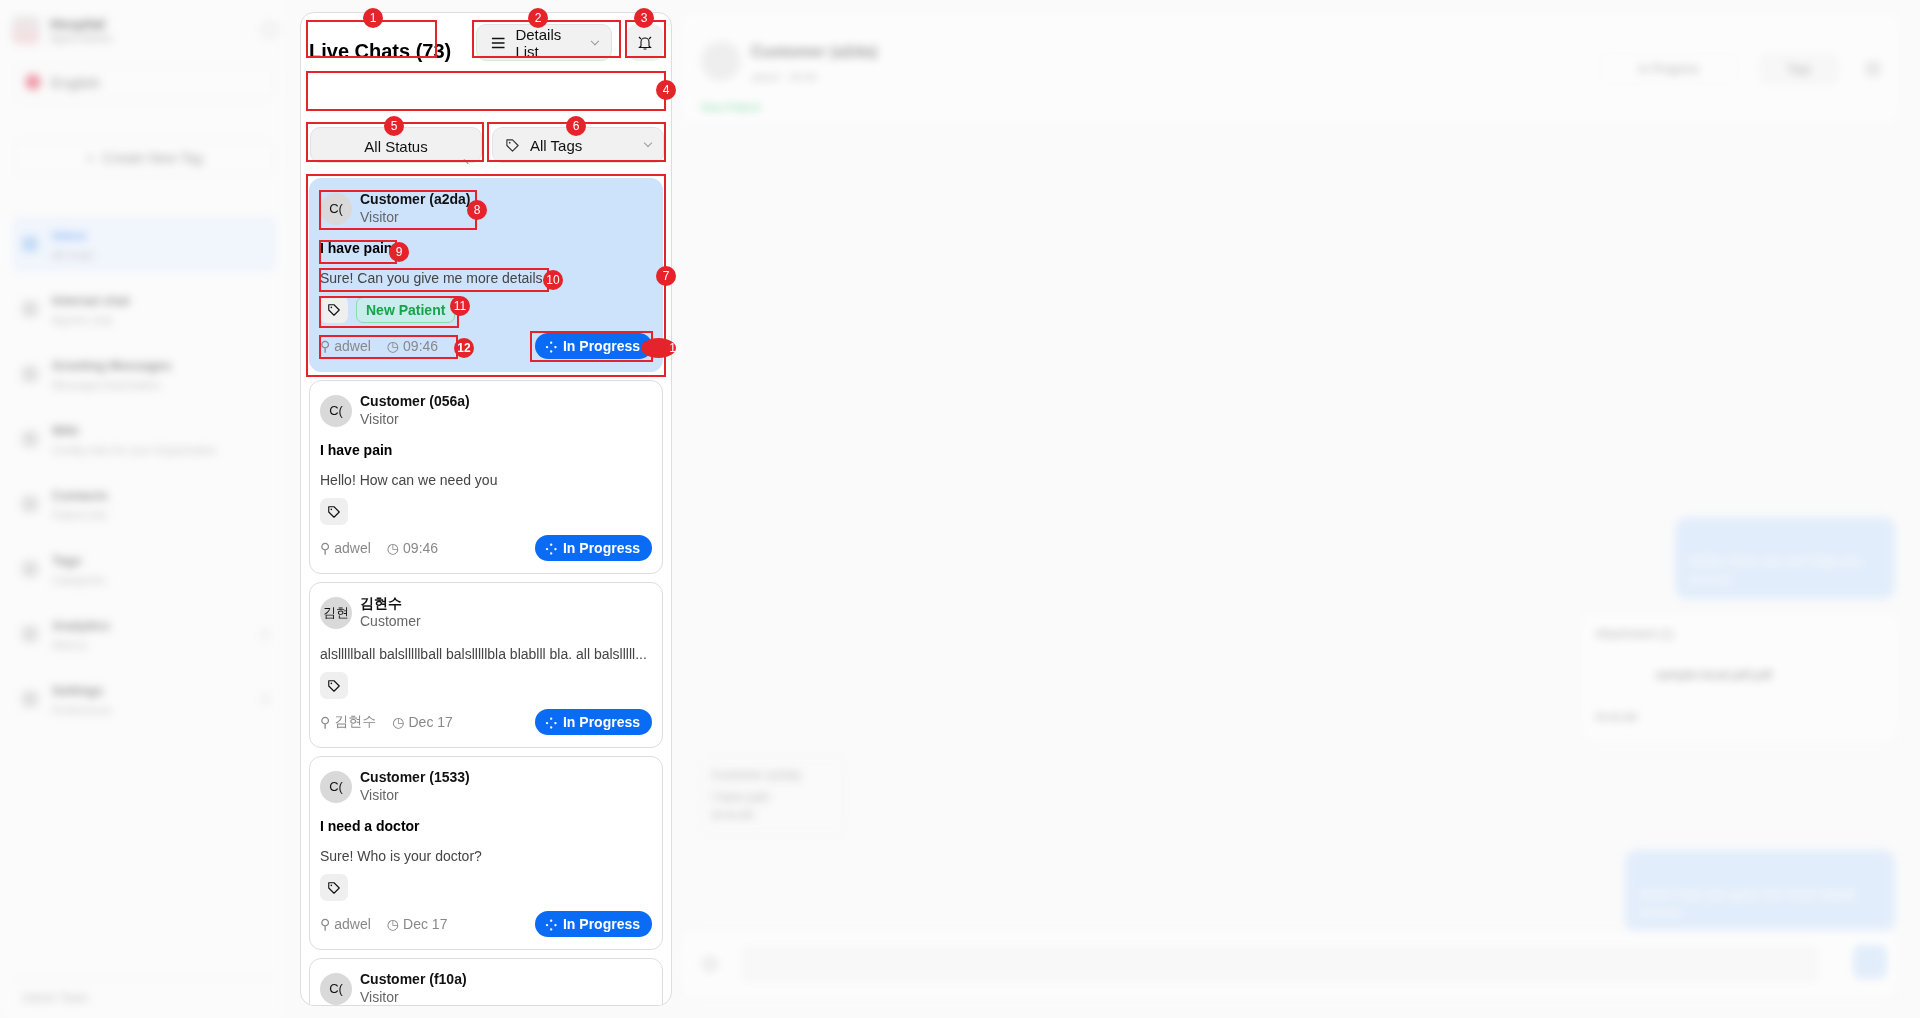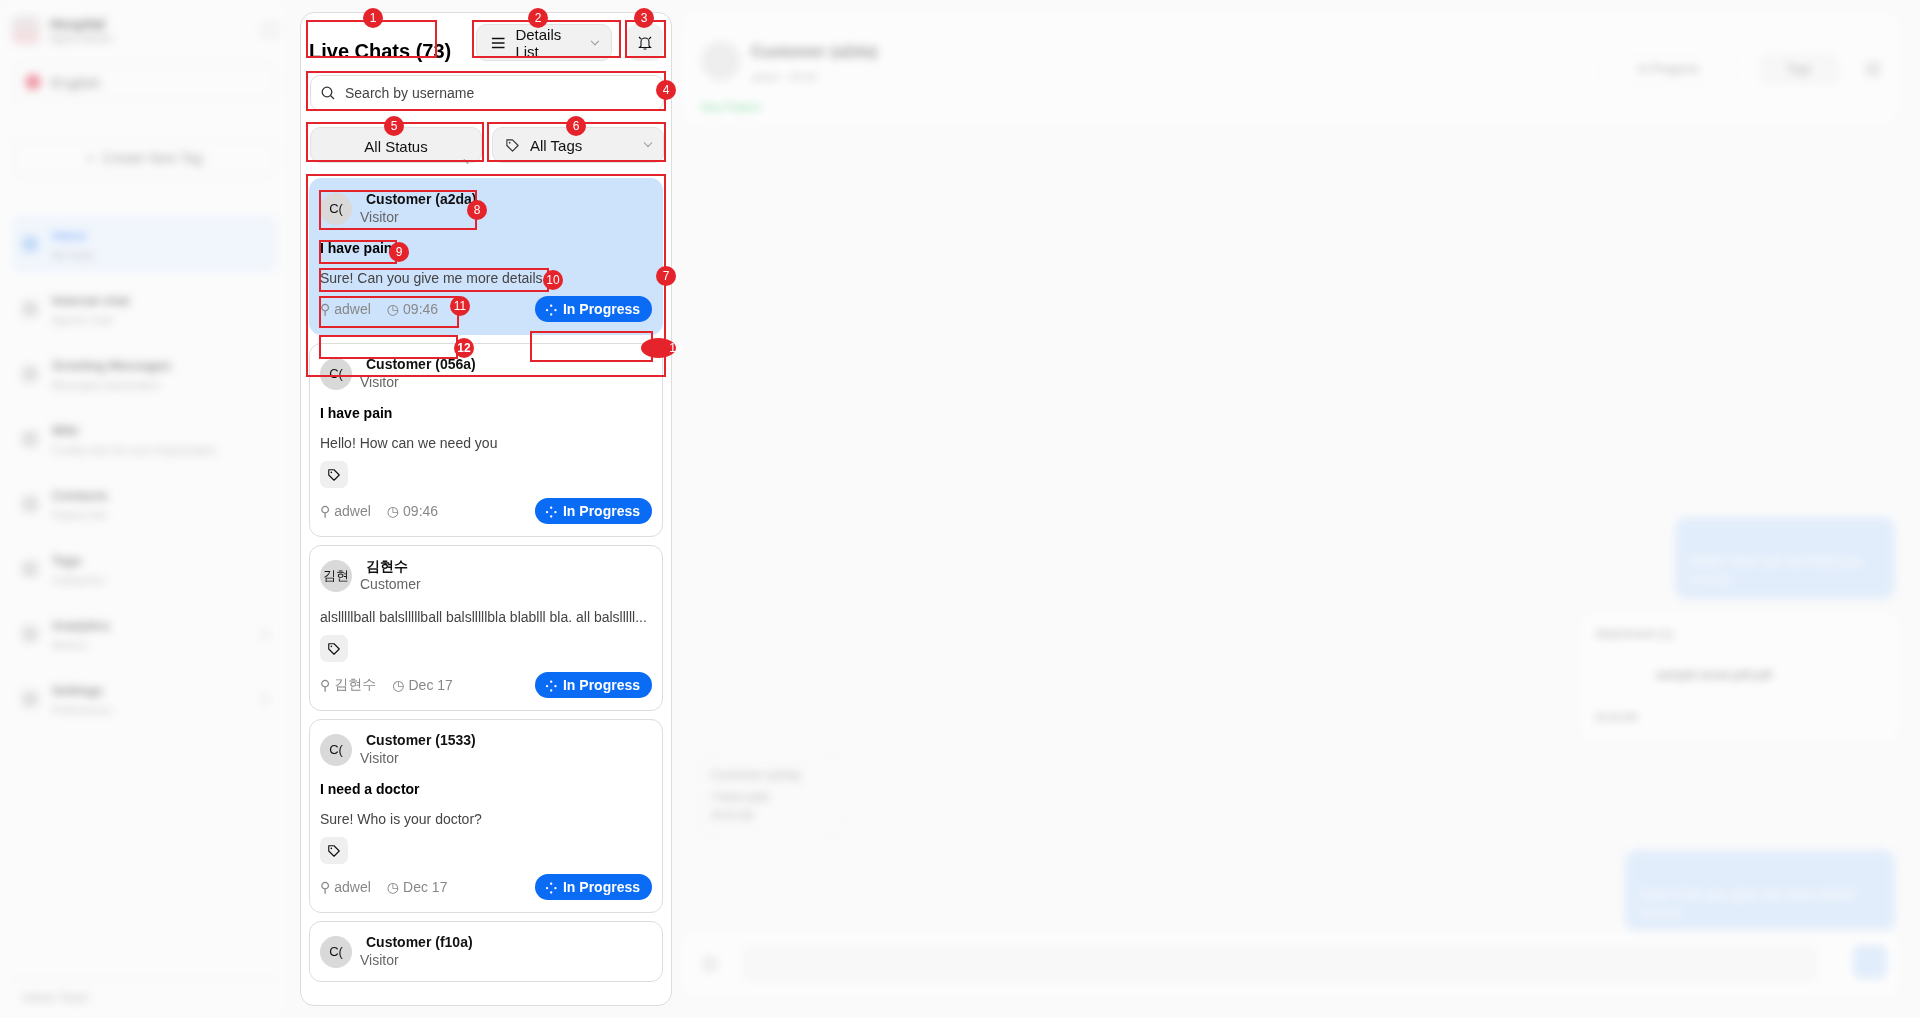--- a/index.html
+++ b/index.html
@@ -52,21 +52,21 @@
   .filter { position: absolute; top: 114px; height: 36px; background: #f1f1f1; border: 1px solid #e2e2e2; border-radius: 10px; display: flex; align-items: center; padding: 0 12px; gap: 10px; font-size: 15px; color: #111; }
   .filter .chev, .btn-details .chev { margin-left: auto; width: 6px; height: 6px; border-right: 1.3px solid #999; border-bottom: 1.3px solid #999; transform: rotate(45deg); margin-top: -4px; }
   .f-status { left: 9px; width: 172px; flex-direction: column; }
   .f-tags { left: 191px; width: 172px; }
 
   .list { position: absolute; left: 8px; top: 165px; width: 356px; }
   .card { position: relative; width: 354px; border: 1px solid #ddd; border-radius: 12px; background: #fff; padding: 12px 10px; margin-bottom: 8px; }
   .card.selected { background: #cde2fb; border-color: #cde2fb; }
   .c-head { display: flex; gap: 8px; align-items: center; }
   .c-avatar { width: 32px; height: 32px; border-radius: 50%; background: #d9d9d9; font-size: 13px; display: flex; align-items: center; justify-content: center; color: #111; }
-  .c-name { font-size: 14px; font-weight: bold; color: #111; line-height: 17px; margin-left: 6px; }
+  .c-name { font-size: 14px; font-weight: bold; color: #111; line-height: 17px; }
   .c-role { font-size: 14px; color: #666; line-height: 18px; }
   .c-subject { margin-top: 14px; font-size: 14px; font-weight: bold; color: #000; }
   .c-preview { margin-top: 14px; font-size: 14px; color: #444; white-space: nowrap; overflow: hidden; text-overflow: ellipsis; }
   .card.no-subject .c-preview { margin-top: 16px; }
   .c-tags { margin-top: 10px; display: flex; gap: 8px; align-items: center; }
   .tag-btn { width: 28px; height: 27px; background: #efefef; border-radius: 7px; display: flex; align-items: center; justify-content: center; }
   .tag-chip { height: 26px; padding: 0 9px; border: 1px solid #8fd8b0; background: #c9ecec; color: #16a34a; font-size: 14px; font-weight: bold; border-radius: 7px; display: flex; align-items: center; }
   .c-foot { margin-top: 10px; display: flex; align-items: center; font-size: 14px; color: #888; }
   .c-foot .meta { display: flex; align-items: center; gap: 4px; margin-right: 16px; }
   .status-pill { margin-left: auto; height: 26px; padding: 0 12px 0 10px; background: #0a6cf5; color: #fff; border-radius: 13px; display: flex; align-items: center; gap: 6px; font-size: 14px; font-weight: bold; }
@@ -203,27 +203,20 @@
     <span>Details List</span>
     <span class="chev"></span>
   </div>
 
   <div class="btn-bell">
     <svg width="14" height="16" viewBox="0 0 14 16">
         <path d="M3 11V7a4 4 0 0 1 8 0v4l1.5 1.5h-11z M5.5 14h3 M1 2l2 2 M13 2l-2 2" stroke="#111" stroke-width="1.1" fill="none"></path>
       </svg>
   </div>
 
-  <div class="search">
-    <svg width="14" height="14" viewBox="0 0 14 14">
-        <circle cx="6" cy="6" r="4.8" stroke="#333" stroke-width="1.3" fill="none"></circle>
-        <path d="M9.5 9.5l3.5 3.5" stroke="#333" stroke-width="1.3"></path>
-      </svg>
-    <span>Search by username</span>
-  </div>
 
   <div class="filter f-status">
     <svg width="14" height="12" viewBox="0 0 14 12">
         <path d="M1 2h12M1 6h12M1 10h12" stroke="#777" stroke-width="1.4"></path>
       </svg>
     <span>All Status</span>
     <span class="chev"></span>
   </div>
 
   <div class="filter f-tags">
@@ -240,20 +233,29 @@
     <div class="card selected">
       <div class="c-head">
         <div class="c-avatar">C(</div>
         <div>
           <div class="c-name">Customer (a2da)</div>
           <div class="c-role">Visitor</div>
         </div>
       </div>
       <div class="c-subject">I have pain</div>
       <div class="c-preview">Sure! Can you give me more details</div>
+      <div class="c-tags">
+        <div class="tag-btn">
+            <svg width="14" height="14" viewBox="0 0 16 16">
+              <path d="M2 2h6l6 6-6 6-6-6z" stroke="#111" stroke-width="1.3" fill="none" stroke-linejoin="round"></path>
+              <circle cx="5" cy="5" r="0.9" fill="#111"></circle>
+            </svg>
+          </div>
+        <div class="tag-chip">New Patient</div>
+      </div>
       <div class="c-foot">
         <span class="meta">
             <span>⚲</span>
             <span>adwel</span>
           </span>
         <span class="meta">
             <span>◷</span>
             <span>09:46</span>
           </span>
         <span class="status-pill">

